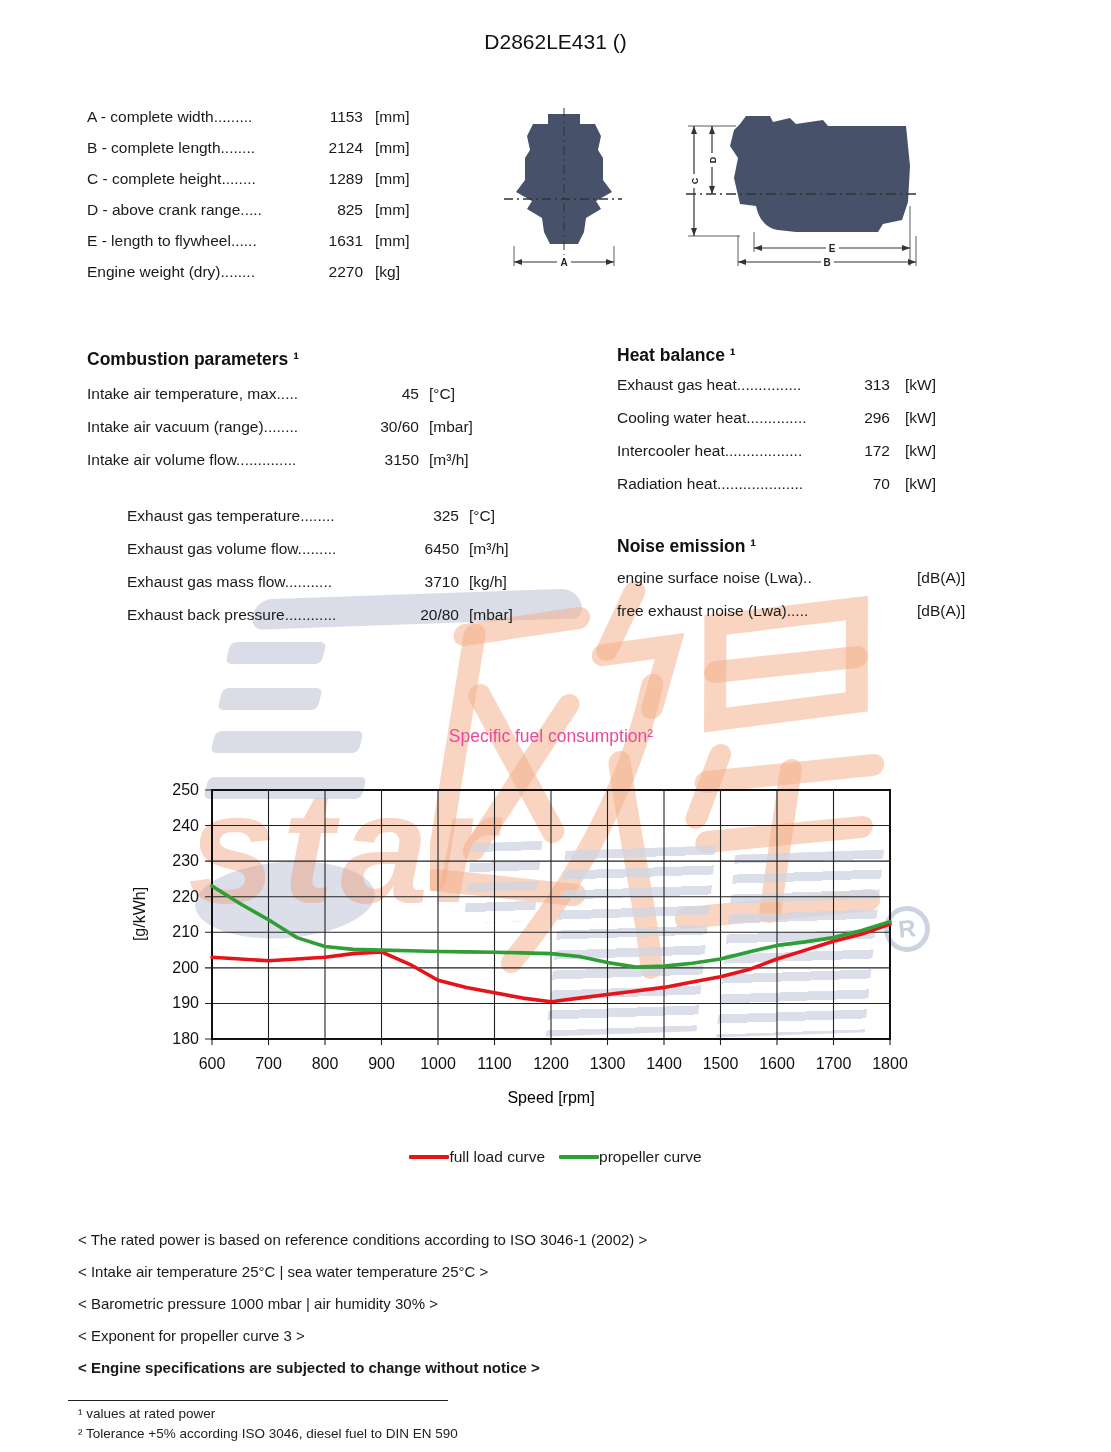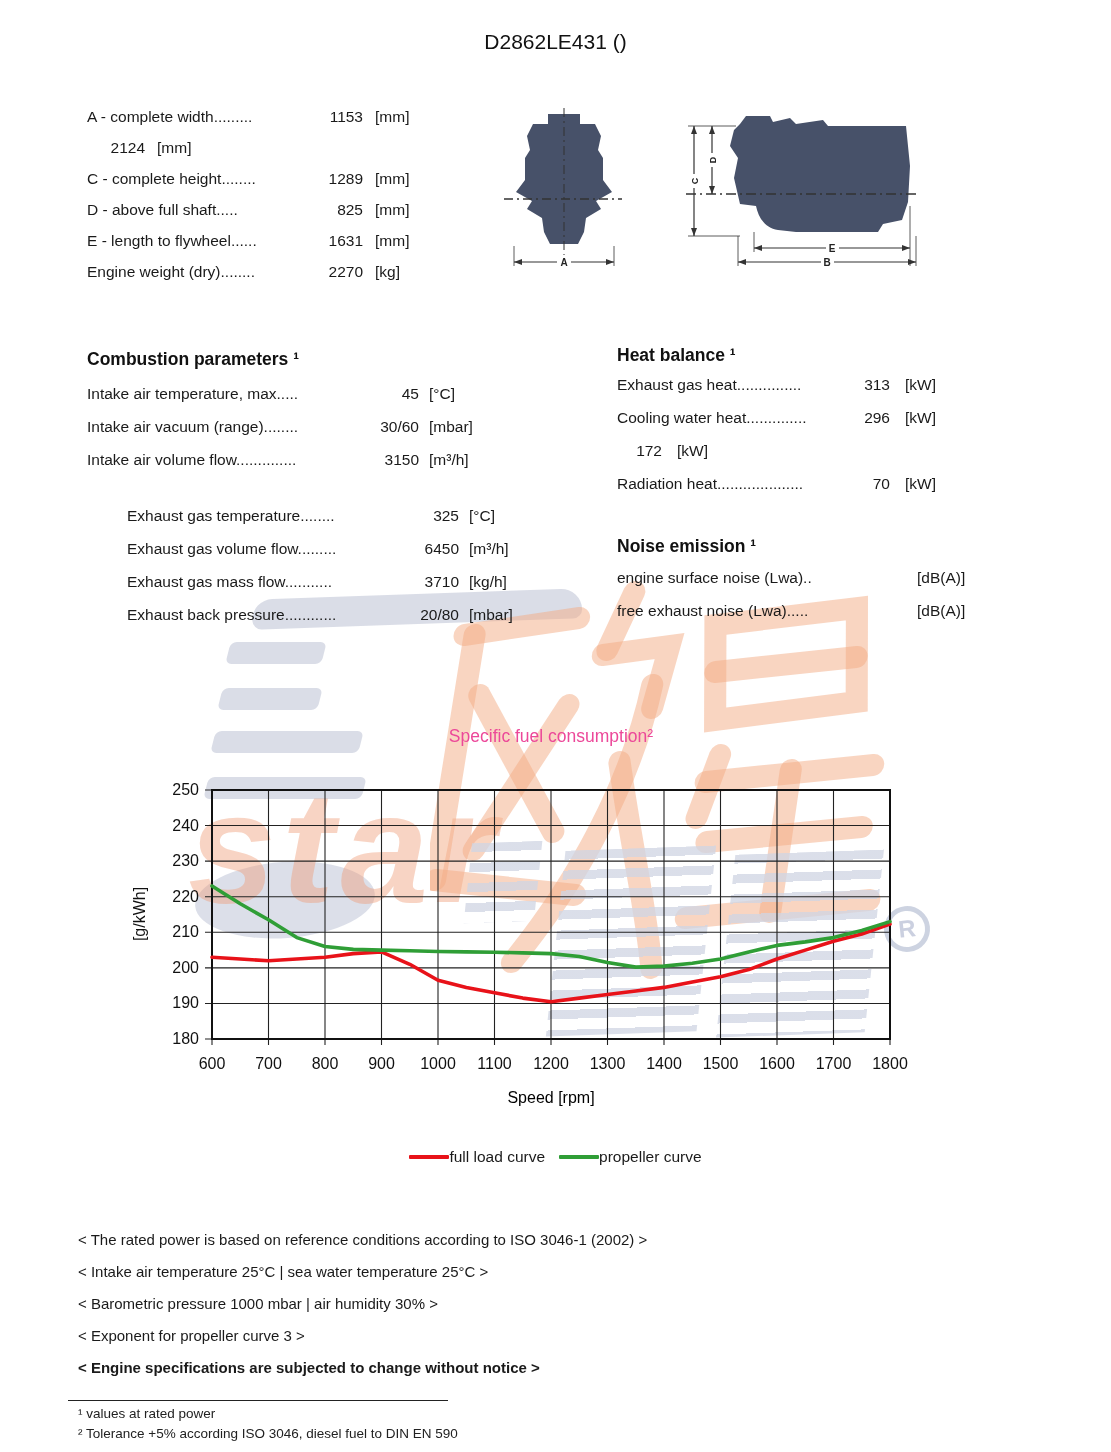--- a/index.html
+++ b/index.html
@@ -110,30 +110,31 @@
 
   <div class="page-title">D2862LE431 ()</div>
 
   <div class="abs" style="left:87px;top:101px;">
     <div class="spec-row dim-row">
       <span class="dim-lbl">A - complete width.........</span>
       <span class="dim-val">1153</span>
       <span class="dim-unit">[mm]</span>
     </div>
     <div class="spec-row dim-row">
+      <span class="dim-lbl">B - complete length........</span>
       <span class="dim-val">2124</span>
       <span class="dim-unit">[mm]</span>
     </div>
     <div class="spec-row dim-row">
       <span class="dim-lbl">C - complete height........</span>
       <span class="dim-val">1289</span>
       <span class="dim-unit">[mm]</span>
     </div>
     <div class="spec-row dim-row">
-      <span class="dim-lbl">D - above full shaft.....</span>
+      <span class="dim-lbl">D - above crank range.....</span>
       <span class="dim-val">825</span>
       <span class="dim-unit">[mm]</span>
     </div>
     <div class="spec-row dim-row">
       <span class="dim-lbl">E - length to flywheel......</span>
       <span class="dim-val">1631</span>
       <span class="dim-unit">[mm]</span>
     </div>
     <div class="spec-row dim-row">
       <span class="dim-lbl">Engine weight (dry)........</span>
@@ -237,20 +238,21 @@
       <span class="h-lbl">Exhaust gas heat...............</span>
       <span class="h-val">313</span>
       <span class="h-unit">[kW]</span>
     </div>
     <div class="spec-row c-row">
       <span class="h-lbl">Cooling water heat..............</span>
       <span class="h-val">296</span>
       <span class="h-unit">[kW]</span>
     </div>
     <div class="spec-row c-row">
+      <span class="h-lbl">Intercooler heat..................</span>
       <span class="h-val">172</span>
       <span class="h-unit">[kW]</span>
     </div>
     <div class="spec-row c-row">
       <span class="h-lbl">Radiation heat....................</span>
       <span class="h-val">70</span>
       <span class="h-unit">[kW]</span>
     </div>
   </div>
 

